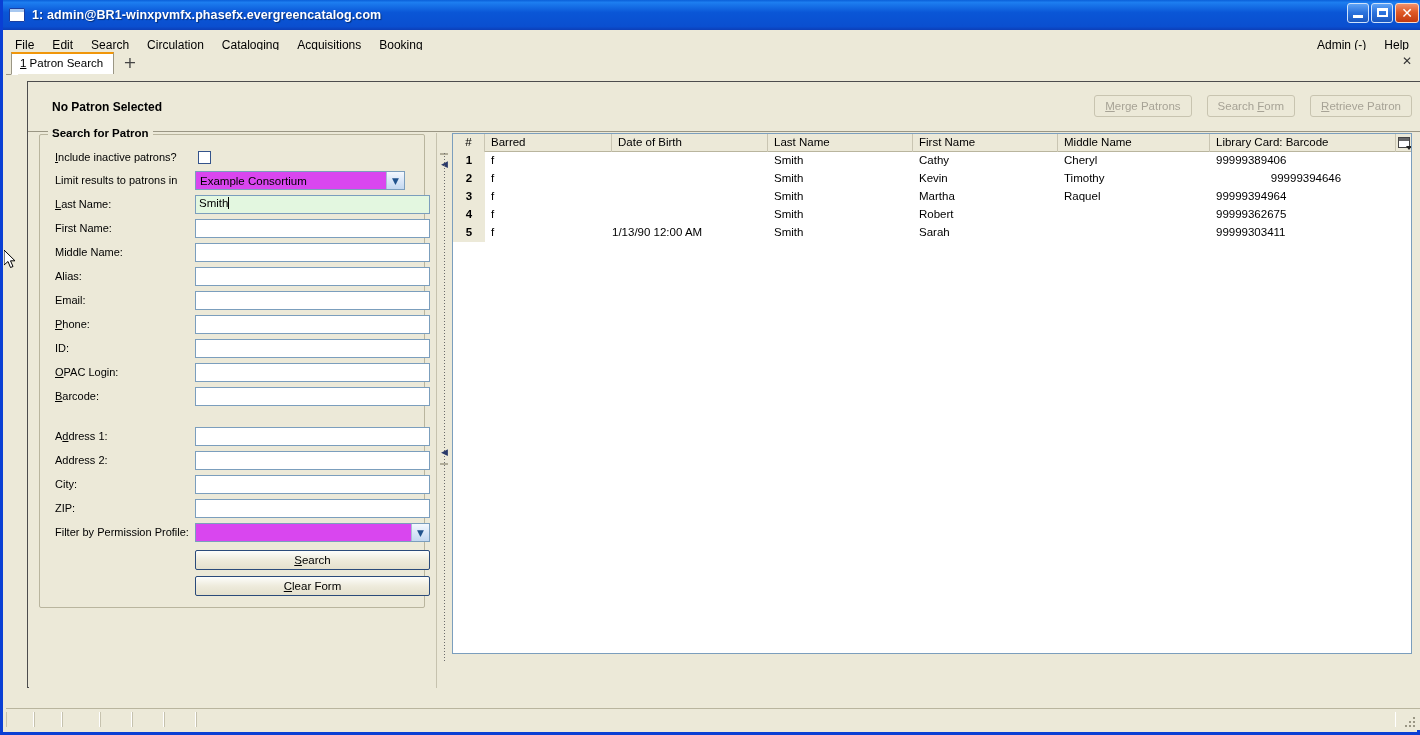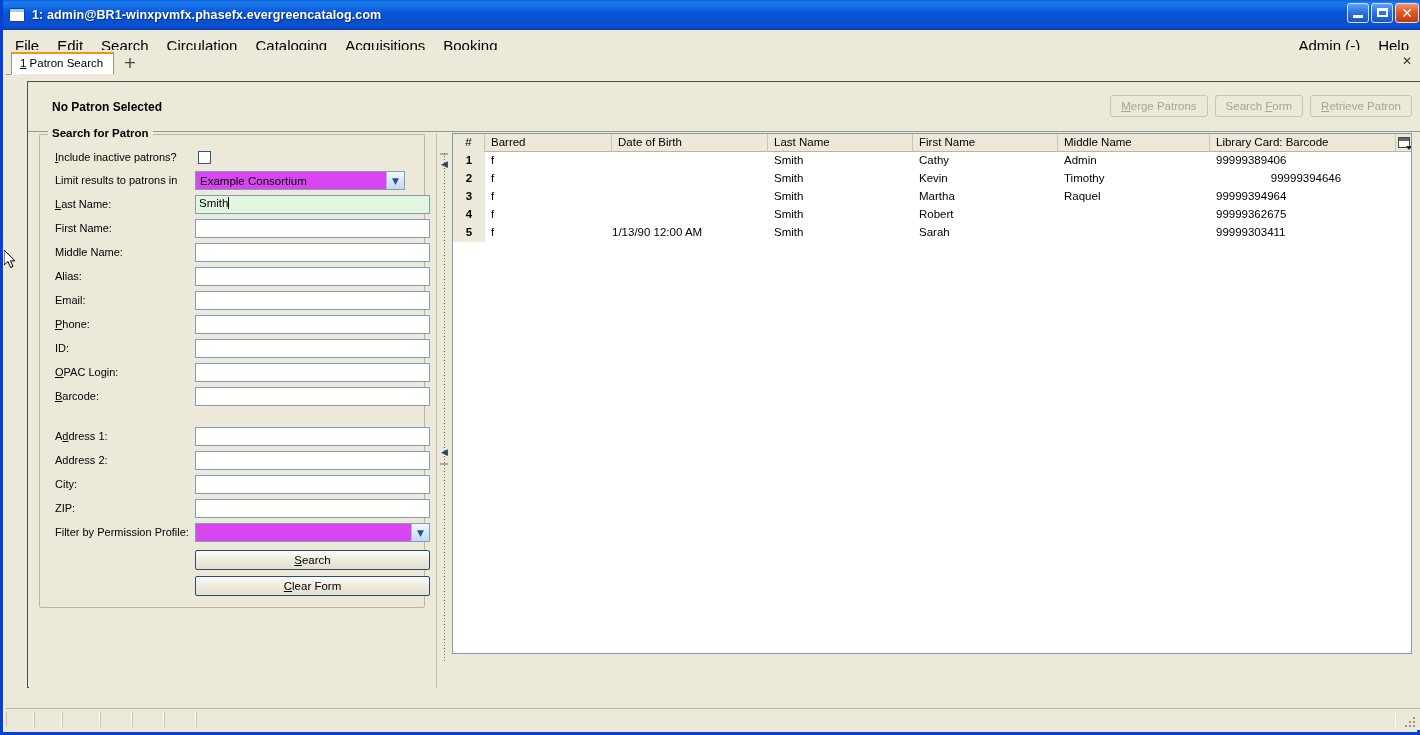--- a/index.html
+++ b/index.html
@@ -58,21 +58,21 @@
     color:#fff;font-size:14px;font-weight:bold;line-height:18px;text-align:center;
     font-family:"DejaVu Sans",sans-serif;
   }
   
   .menubar{
     position:absolute;left:3px;top:30px;width:1414px;height:20px;
     background:#ece9d8;display:flex;align-items:center;
     border-bottom:1px solid #d6d2bd;
   }
   .menu-item{
-    padding:2px 9px;font-size:15px;cursor:default;white-space:nowrap;margin-top:10px;
+    padding:2px 9px;font-size:12px;cursor:default;white-space:nowrap;margin-top:10px;
   }
   .menu-right{position:absolute;right:2px;top:0;display:flex;align-items:center;height:20px;}
   
   .tabbar{
     position:absolute;left:3px;top:50px;width:1414px;height:24px;
     background:#ece9d8;border-bottom:1px solid #9a9684;
     display:flex;align-items:flex-end;
   }
   .tab{
     height:23px;box-sizing:border-box;
@@ -99,21 +99,21 @@
     border:1px solid #4d4d4d;background:#ece9d8;box-sizing:border-box;
   }
   
   .patron-head{
     position:absolute;left:0;top:0;width:100%;height:50px;
     border-bottom:1px solid #9a9684;box-sizing:border-box;
   }
   .patron-title{
     position:absolute;left:24px;top:18px;font-weight:bold;font-size:12px;
   }
-  .head-btns{position:absolute;right:10px;top:13px;display:flex;gap:7px;}
+  .head-btns{position:absolute;right:10px;top:13px;display:flex;gap:15px;}
   .hbtn{
     border:1px solid #c8c4b0;border-radius:3px;background:#ece9d8;
     color:#a7a396;font-size:11.5px;padding:4px 10px;box-sizing:border-box;
     white-space:nowrap;
   }
   
   .left-panel{
     position:absolute;left:1px;top:51px;width:407px;height:555px;background:#ece9d8;
   }
   .fieldset{
@@ -390,21 +390,21 @@
               </div>
           </div>
           <div class="numstrip"></div>
           <div class="grid-body" id="grid-body">
               <div class="grow">
                 <div class="gc num" style="width: 32px;">1</div>
                 <div class="gc" style="width: 127px;">f</div>
                 <div class="gc dob" style="width: 156px;"></div>
                 <div class="gc" style="width: 145px;">Smith</div>
                 <div class="gc" style="width: 145px;">Cathy</div>
-                <div class="gc" style="width: 152px;">Admin</div>
+                <div class="gc" style="width: 152px;">Cheryl</div>
                 <div class="gc" style="width: 186px;">99999389406</div>
               </div>
               <div class="grow">
                 <div class="gc num" style="width: 32px;">2</div>
                 <div class="gc" style="width: 127px;">f</div>
                 <div class="gc dob" style="width: 156px;"></div>
                 <div class="gc" style="width: 145px;">Smith</div>
                 <div class="gc" style="width: 145px;">Kevin</div>
                 <div class="gc" style="width: 152px;">Timothy</div>
                 <div class="gc" style="width: 186px; text-align: center;">99999394646</div>

